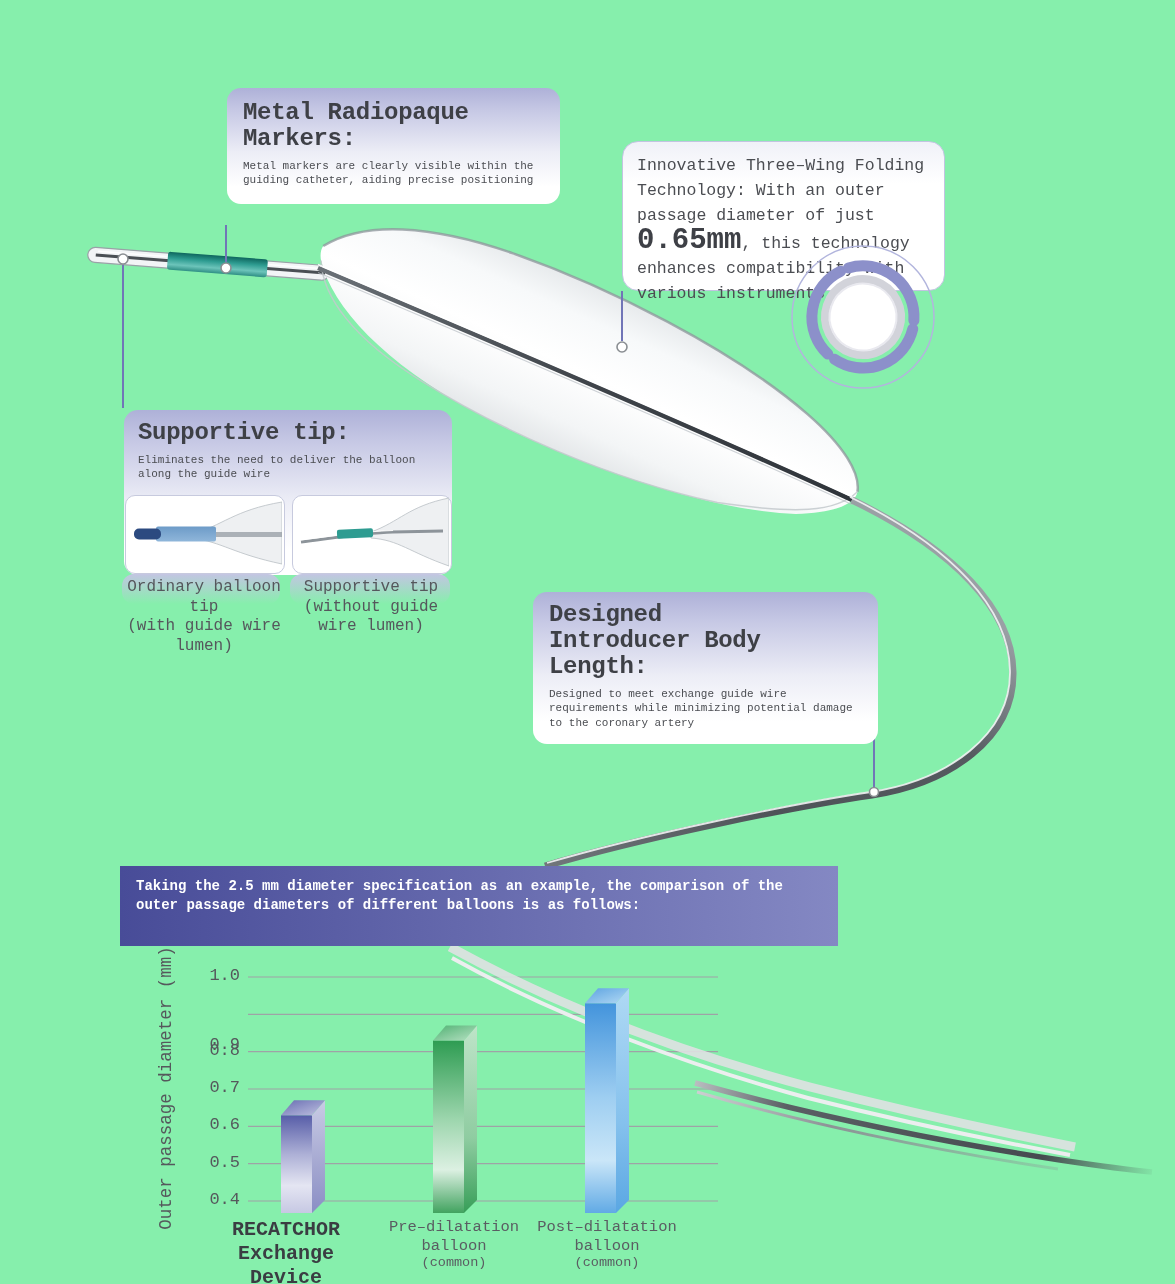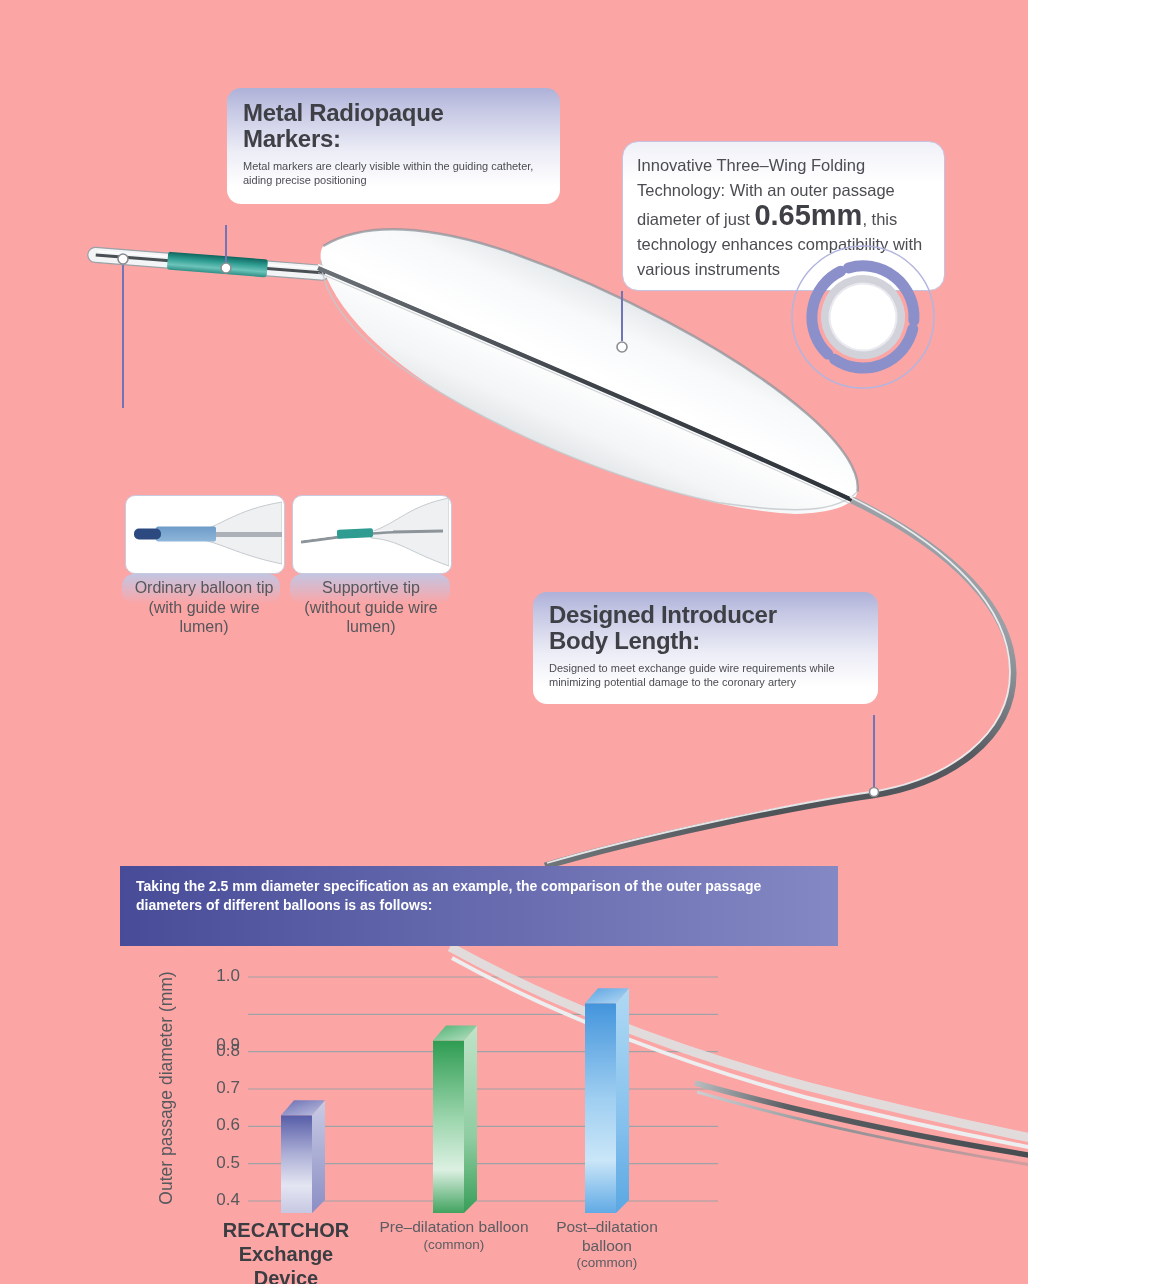--- a/index.html
+++ b/index.html
@@ -1,17 +1,17 @@
 <!DOCTYPE html>
 <html><head>
 <meta charset="utf-8">
 <style>
   html,body{margin:0;padding:0;background:#fff;}
-  #page{position:relative;width:1028px;height:1284px;background:#fca5a5;overflow:hidden;
-        font-family:Liberation Sans, sans-serif;color:#4b4d52;}
+  #page{position:relative;width:1175px;height:1284px;background:#86efac;overflow:hidden;
+        font-family:Liberation Mono, monospace;color:#4b4d52;}
   svg{display:block;}
   #art{position:absolute;left:0;top:0;z-index:1;}
 
   .callout{position:absolute;z-index:2;border-radius:14px;
            background:linear-gradient(180deg,#aeb1d8 0%,#c7c9e5 20%,#ecedf6 55%,#ffffff 85%);}
   .callout h2{margin:0;font-size:24px;line-height:1.08;font-weight:bold;color:#3e4046;letter-spacing:-0.3px;}
   .callout p{margin:7px 0 0 0;font-size:11px;line-height:1.32;color:#4b4d52;}
 
   #metal-box{left:227px;top:88px;width:303px;padding:12px 14px 16px 16px;}
   #supportive-box{left:124px;top:410px;width:328px;height:165px;padding:10px 14px;box-sizing:border-box;}
@@ -215,20 +215,24 @@
 
   <div class="callout" id="metal-box">
     <h2>Metal Radiopaque Markers:</h2>
     <p>Metal markers are clearly visible within the guiding catheter, aiding precise positioning</p>
   </div>
 
   <div id="innov-box">
     <div class="body"><span>Innovative Three–Wing Folding Technology: With an outer passage diameter of just </span><span class="big">0.65mm</span><span>,  this technology enhances compatibility with various instruments</span></div>
   </div>
 
+  <div class="callout" id="supportive-box">
+    <h2>Supportive tip:</h2>
+    <p>Eliminates the need to deliver the balloon along the guide wire</p>
+  </div>
 
   <div class="thumb-card" id="card1">
     <svg width="156" height="75" viewBox="0 0 156 75">
       <path d="M 66,38 C 96,30 108,14 156,6 L 156,68 C 108,58 96,46 66,42 Z" fill="#eef0f2" stroke="#b9bfc4" stroke-width="0.8"></path>
       <rect x="66" y="36" width="90" height="5" fill="#9aa1a7" opacity="0.8"></rect>
       <rect x="30" y="30.5" width="60" height="15" rx="2" fill="url(#shaftBlue)"></rect>
       <rect x="8" y="32.5" width="27" height="11" rx="5" fill="#2c4a80"></rect>
     </svg>
   </div>
   <div class="thumb-card" id="card2">

